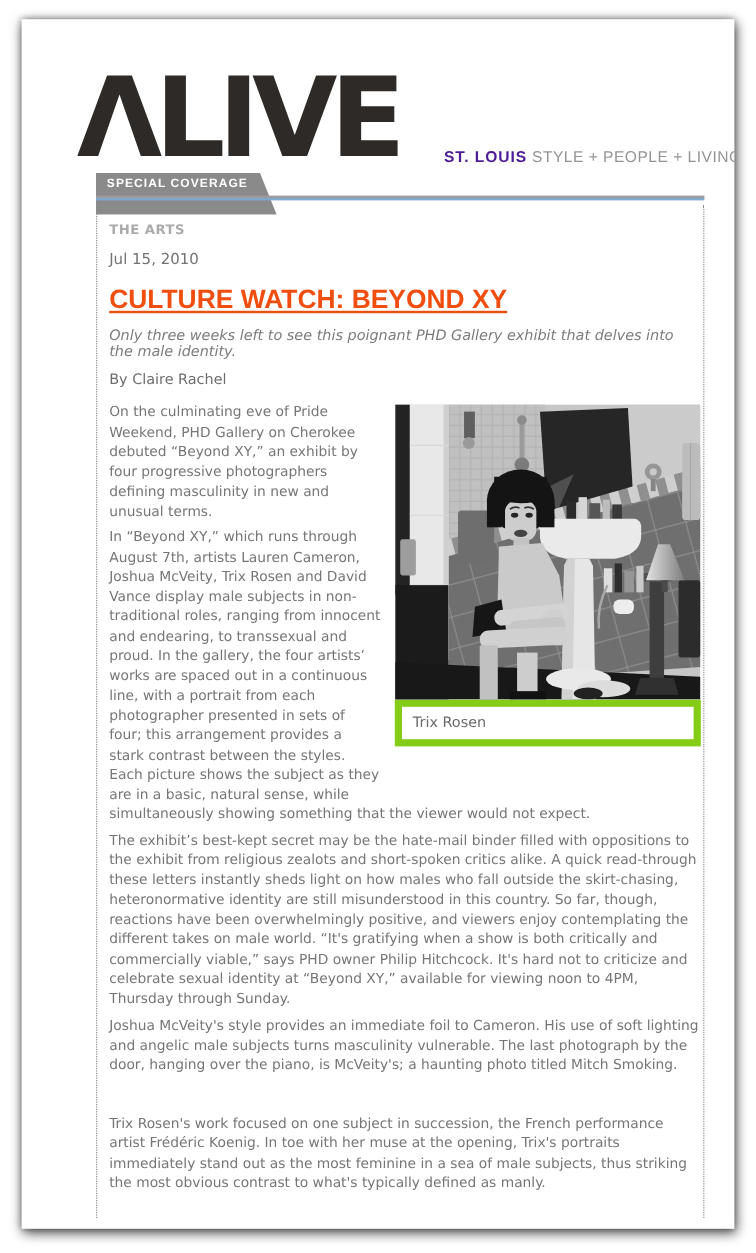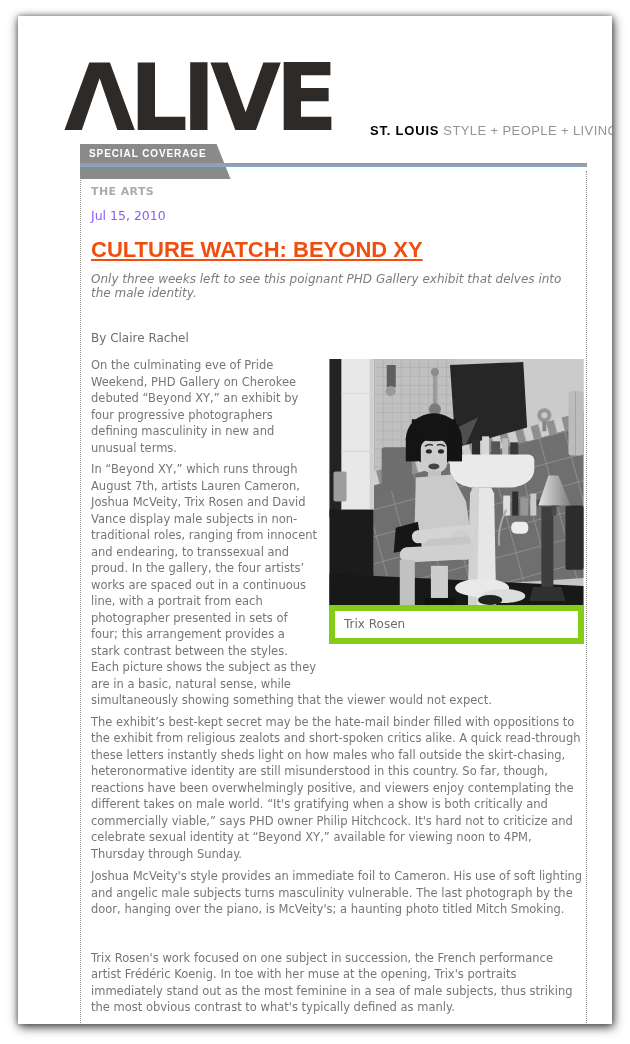--- a/index.html
+++ b/index.html
@@ -14,44 +14,44 @@
   }
   .logo{
     position:absolute;left:46px;top:44px;cursor:pointer;
     font-family:"DejaVu Sans",sans-serif;font-weight:bold;font-size:92px;line-height:78px;
     letter-spacing:-6px;color:#2d2a27;user-select:none;
   }
   .tagline{
     position:absolute;left:352px;top:107px;white-space:nowrap;
     font-family:"Liberation Sans",sans-serif;font-size:13px;color:#949494;letter-spacing:.4px;
   }
-  .tagline .bold{font-weight:bold;color:#000000;letter-spacing:.8px}
+  .tagline .bold{font-weight:bold;color:#4c1d95;letter-spacing:.8px}
   .banner{
     position:absolute;left:62px;top:128px;height:19px;line-height:19px;
     background:var(--banner_gray,#8a8a8a);color:#fff;
     font-family:"Liberation Sans",sans-serif;font-weight:bold;font-size:10px;letter-spacing:.9px;
     padding:0 24px 16px 9px;
     clip-path:polygon(0 0,calc(100% - 14px) 0,100% 100%,0 100%);
   }
   .rule{
     position:absolute;left:62px;top:147px;width:507px;height:4px;
     background:linear-gradient(to bottom,#9c9c9c 0,#9c9c9c 50%,var(--rule_blue,#7fa8cf) 50%,var(--rule_blue,#7fa8cf) 100%);
   }
   .article{
     position:absolute;left:62px;top:155px;width:507px;box-sizing:border-box;min-height:830px;
     border-left:1px dotted #8f8f8f;border-right:1px dotted #8f8f8f;
     padding:14px 2px 16px 10px;
   }
   .eyebrow{font-weight:bold;font-size:11px;color:#ababab;letter-spacing:.4px;margin:0 0 10px;cursor:pointer}
-  .date{font-size:12.5px;color:#8b5cf6;margin:0 0 14px}
+  .date{font-size:12.5px;color:#737373;margin:0 0 14px}
   .title{
     font-family:"Liberation Sans",sans-serif;font-weight:bold;font-size:22px;
     color:var(--accent_orange,#f04e0f);margin:0 0 9px;text-decoration:underline;
   }
-  .deck{font-style:italic;font-size:12px;color:#7c7c7c;margin:0 0 31px}
+  .deck{font-style:italic;font-size:12px;color:#7c7c7c;margin:0 0 9px}
   .byline{font-size:12px;color:#6e6e6e;margin:0 0 12px}
   .article-body{font-size:11.5px;line-height:16.5px;color:#767676}
   .paras p{margin:0 0 5px}
   .paras p:nth-of-type(4){margin-top:6px}
   .paras p:nth-of-type(5){margin-top:32px}
   figure.photo-figure{float:right;width:255px;margin:2px 0 36px 12px;padding:0}
   .photo{display:block;filter:grayscale(1)}
   figcaption{
     box-sizing:border-box;border:6px solid #84cc16;padding:5px 9px;background:#fff;
     font-size:12px;color:#6b6b6b;

